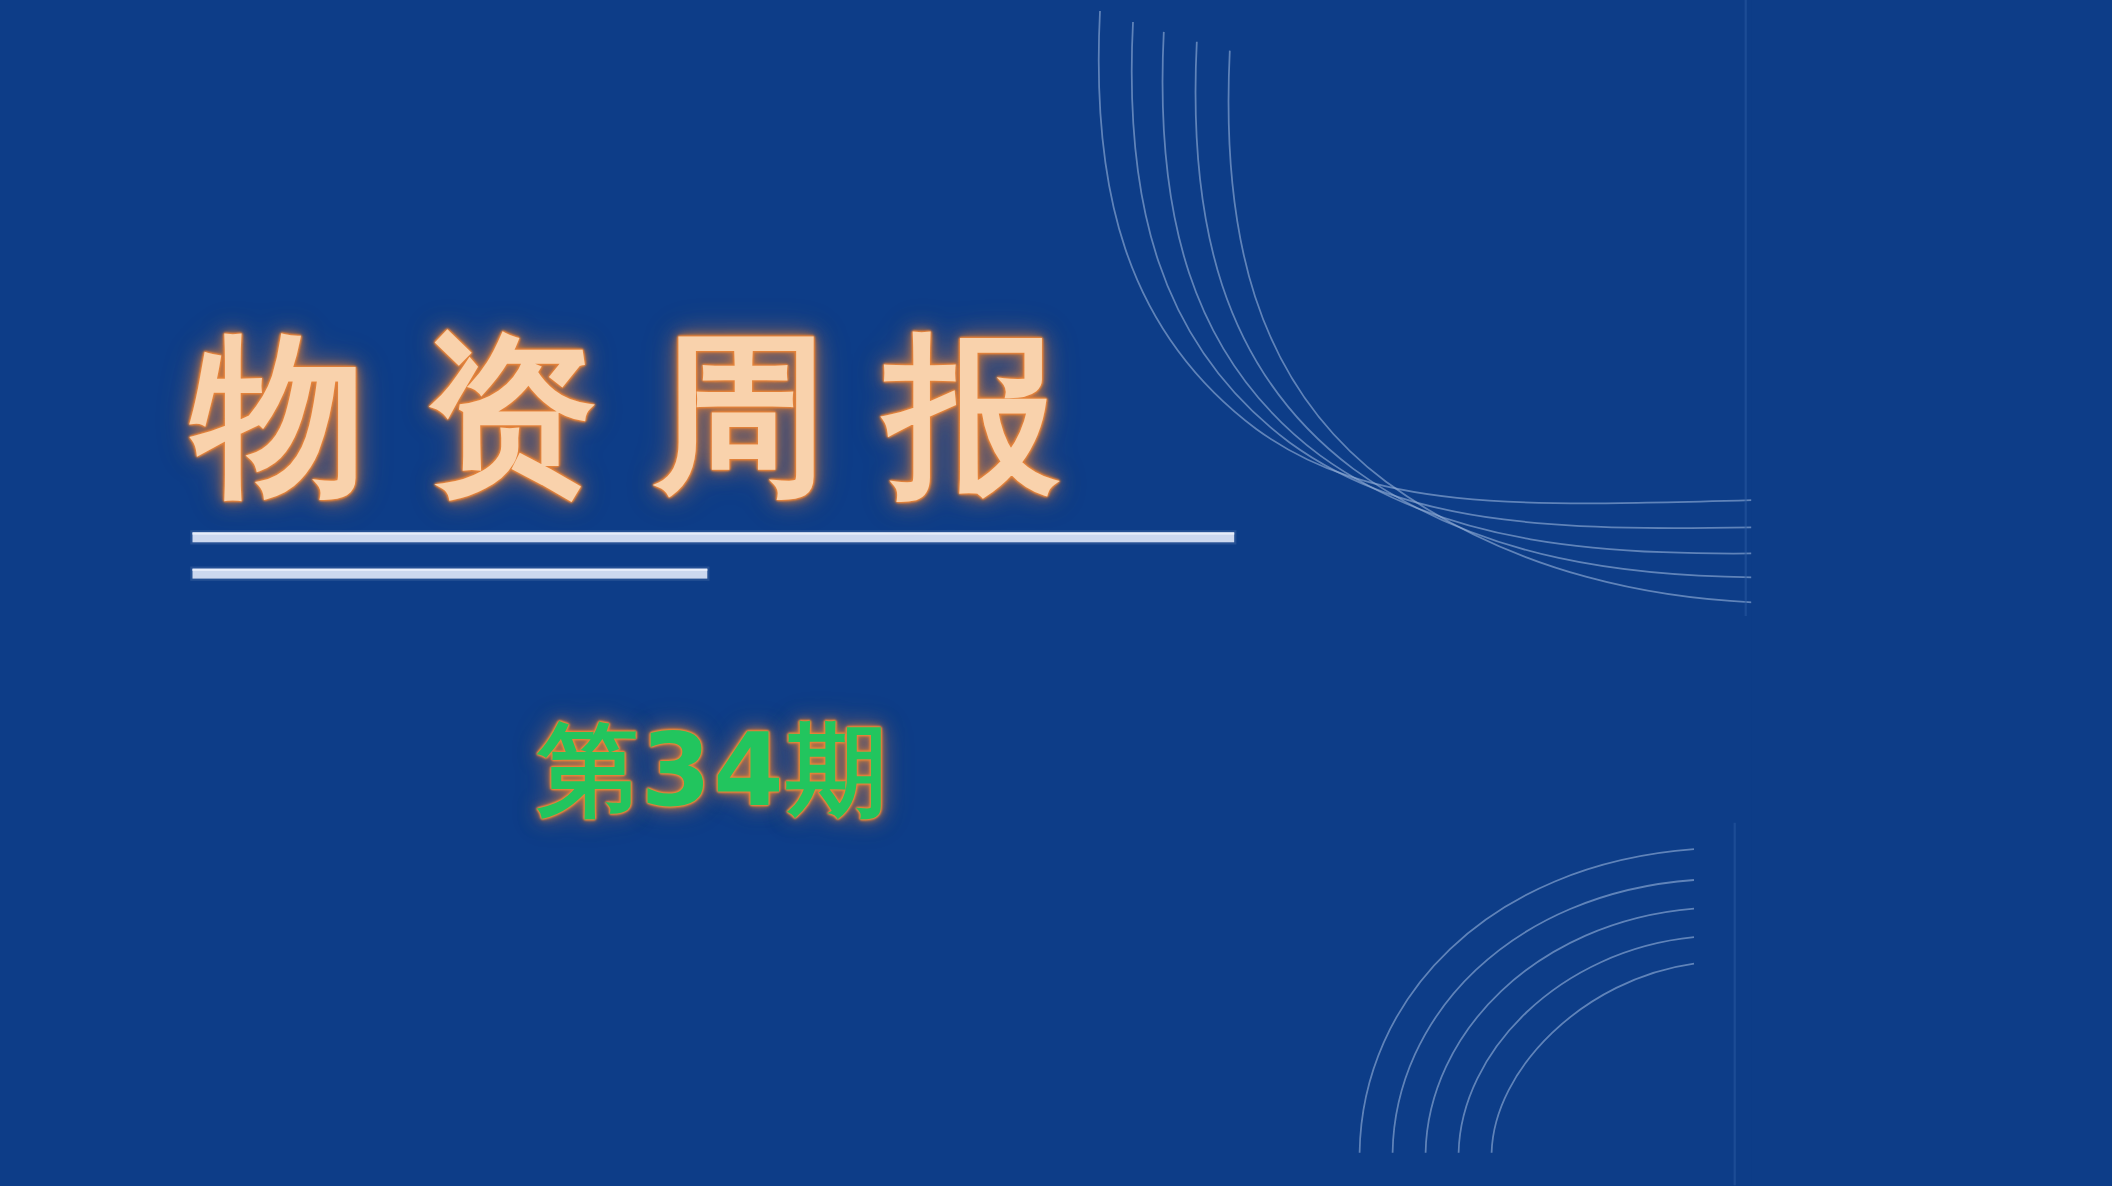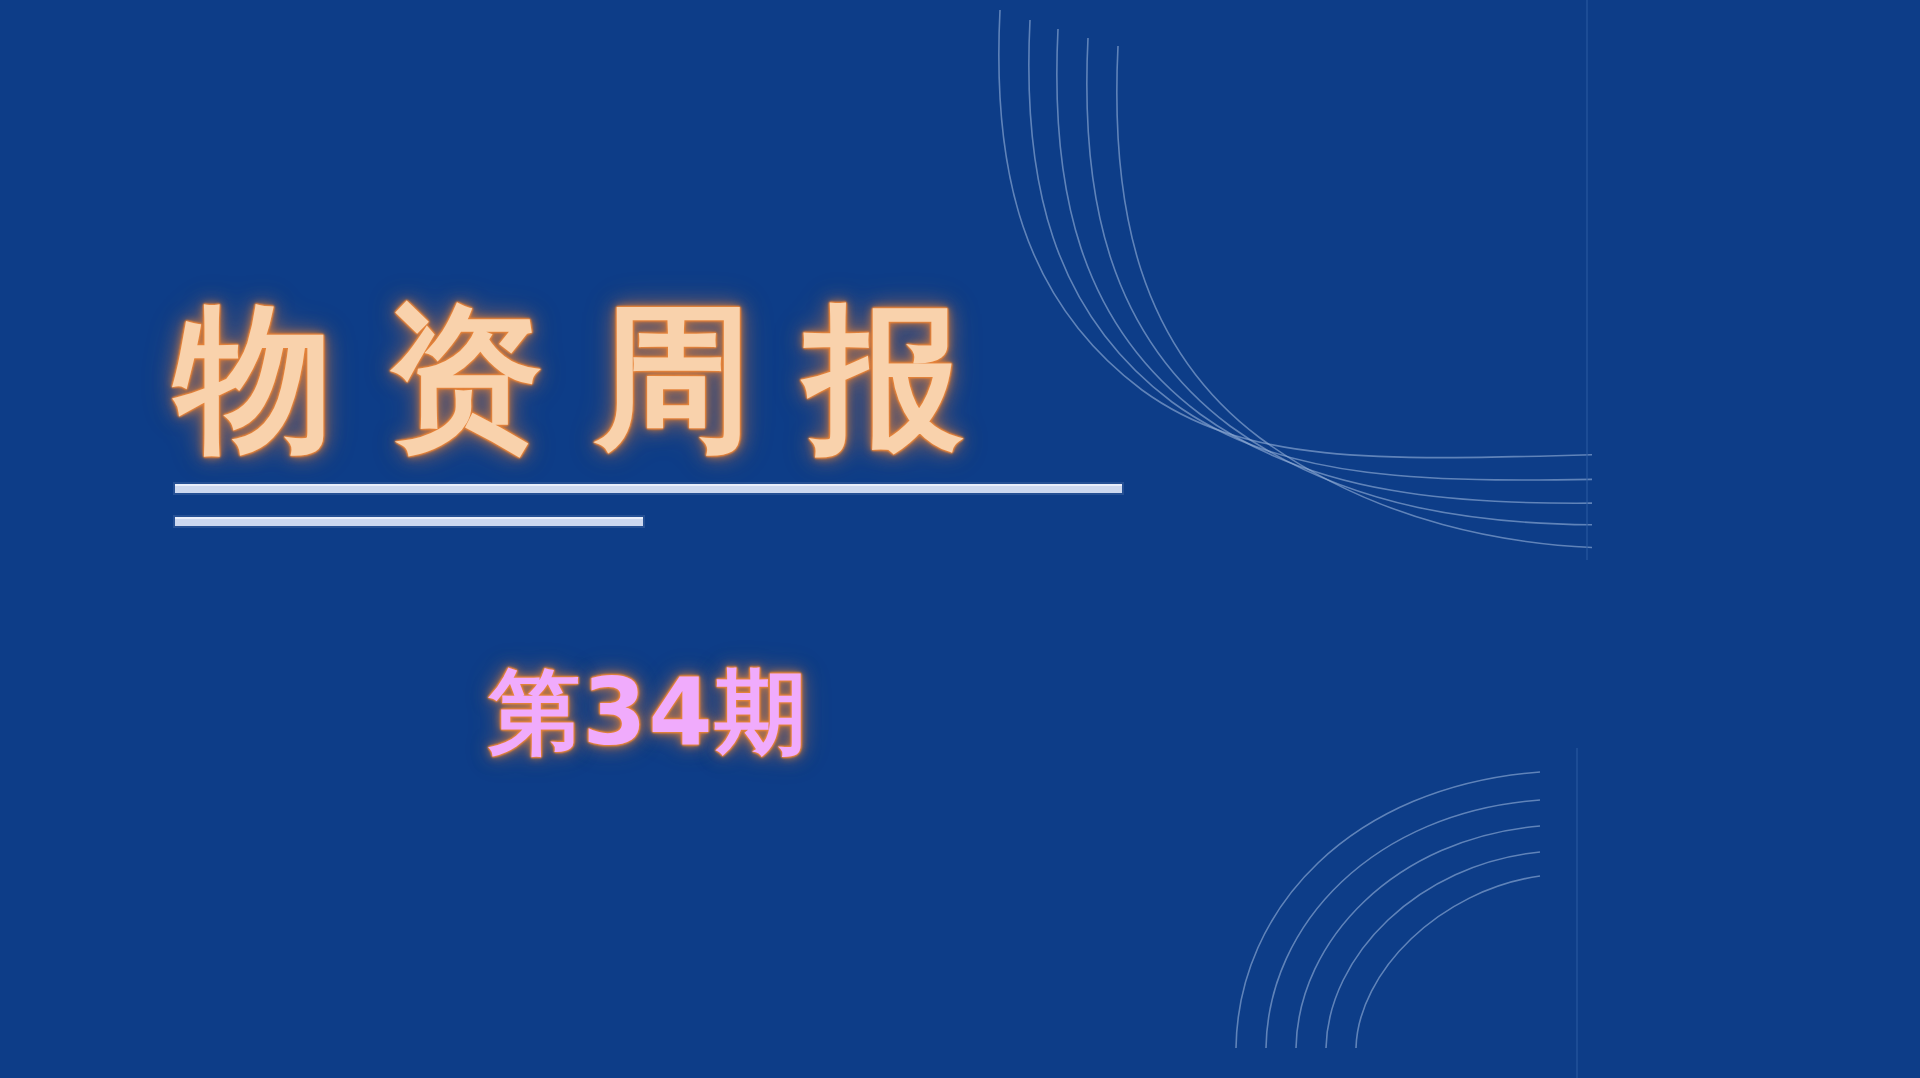--- a/index.html
+++ b/index.html
@@ -103,26 +103,26 @@
   
   .issue-wrap {
     position: absolute;
     left: 175px;
     top: 648px;
     width: 947px;
     text-align: center;
   }
   .issue-number {
     display: inline-block;
-    margin: 12px;
+    margin: 0;
     font-size: 92px;
     line-height: 1.15;
     font-weight: 700;
     letter-spacing: 2px;
-    color: #f0abfc;
+    color: #22c55e;
     text-shadow:
        0 0 2px #e7843a,
        1px 0 2px #e7843a,
       -1px 0 2px #e7843a,
        0 1px 2px #e7843a,
        0 -1px 2px #e7843a,
        0 0 8px rgba(231,132,58,.95),
        0 0 18px rgba(231,132,58,.55),
        0 0 30px rgba(231,132,58,.30);
     font-family: "DejaVu Sans", "Liberation Sans", sans-serif;

